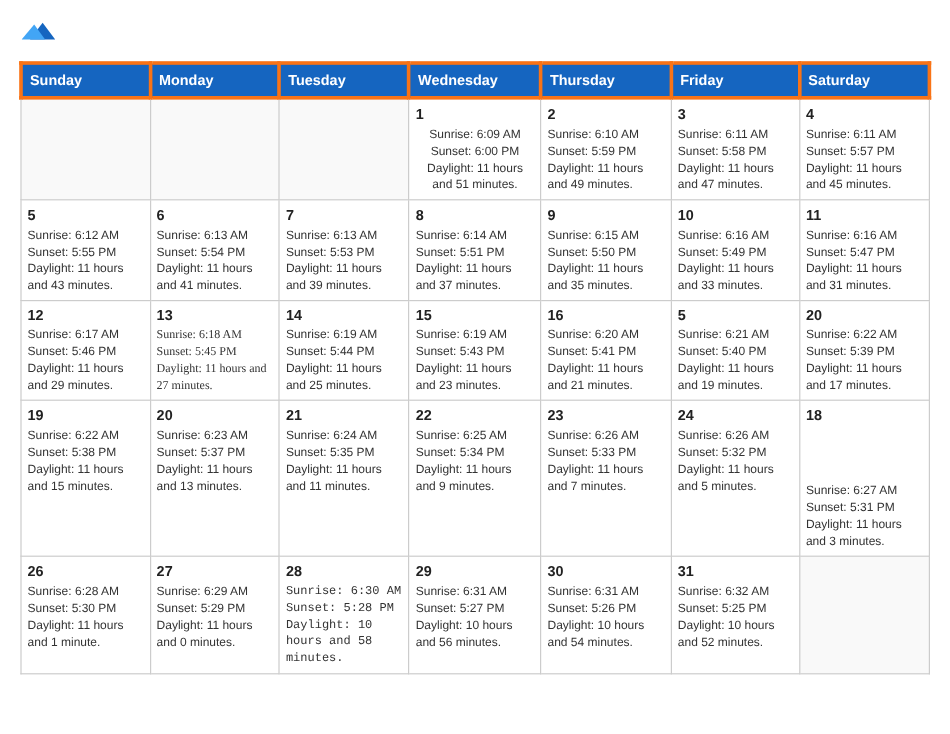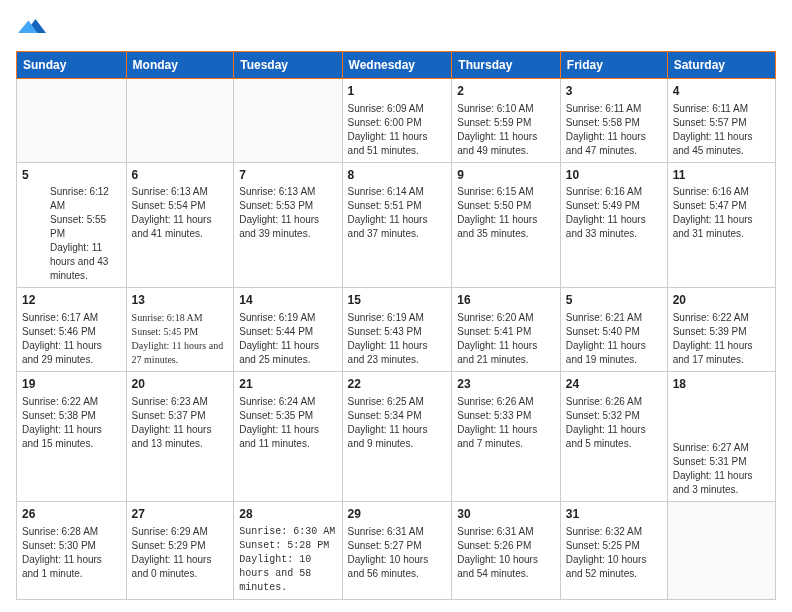--- a/index.html
+++ b/index.html
@@ -55,21 +55,21 @@
       margin-top: 6px;
       font-size: 10.5px;
     }
     .calendar th {
       background-color: #1565c0;
       color: #fff;
       text-align: left;
       padding: 6px 6px;
       font-size: 12px;
       font-weight: bold;
-      border: 1px solid #f97316;
+      border: 3px solid #f97316;
     }
     .calendar td {
       border: 1px solid #ccc;
       vertical-align: top;
       padding: 4px 5px;
       width: 113px;
       min-height: 80px;
       color: #222;
       line-height: 1.4;
     }
@@ -116,21 +116,21 @@
         <th>Saturday</th>
       </tr>
   </thead>
   <tbody id="calendar-body">
   <tr>
         <td class="empty"></td>
         <td class="empty"></td>
         <td class="empty"></td>
         <td>
           <div class="day-num">1</div>
-          <div class="day-info" style="white-space: pre-line;">Sunrise: 6:09 AM
+          <div class="day-info" style="white-space: pre-line; text-align: center;">Sunrise: 6:09 AM
 Sunset: 6:00 PM
 Daylight: 11 hours and 51 minutes.</div>
         </td>
         <td>
           <div class="day-num">2</div>
           <div class="day-info" style="white-space: pre-line;">Sunrise: 6:10 AM
 Sunset: 5:59 PM
 Daylight: 11 hours and 49 minutes.</div>
         </td>
         <td>
@@ -142,21 +142,21 @@
         <td>
           <div class="day-num">4</div>
           <div class="day-info" style="white-space: pre-line;">Sunrise: 6:11 AM
 Sunset: 5:57 PM
 Daylight: 11 hours and 45 minutes.</div>
         </td>
       </tr>
       <tr>
         <td>
           <div class="day-num">5</div>
-          <div class="day-info" style="white-space: pre-line; margin-left: 28px;">Sunrise: 6:12 AM
+          <div class="day-info" style="white-space: pre-line;">Sunrise: 6:12 AM
 Sunset: 5:55 PM
 Daylight: 11 hours and 43 minutes.</div>
         </td>
         <td>
           <div class="day-num">6</div>
           <div class="day-info" style="white-space: pre-line;">Sunrise: 6:13 AM
 Sunset: 5:54 PM
 Daylight: 11 hours and 41 minutes.</div>
         </td>
         <td>

